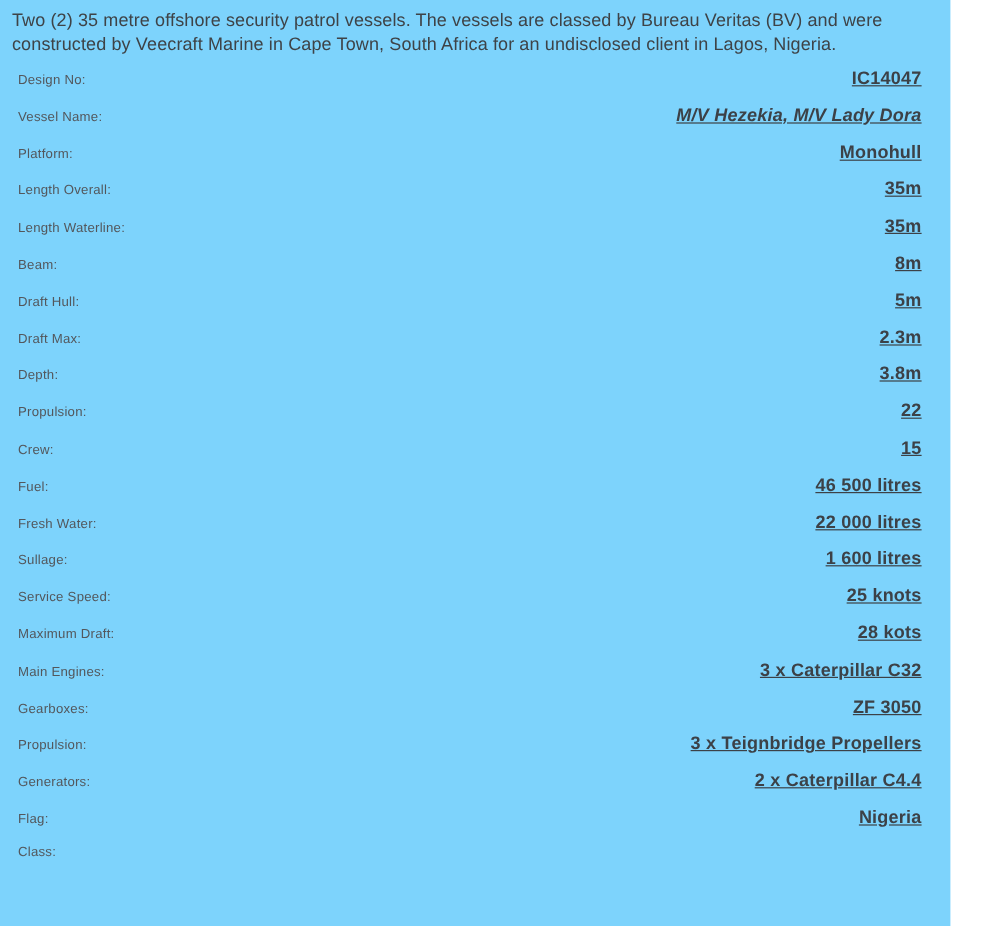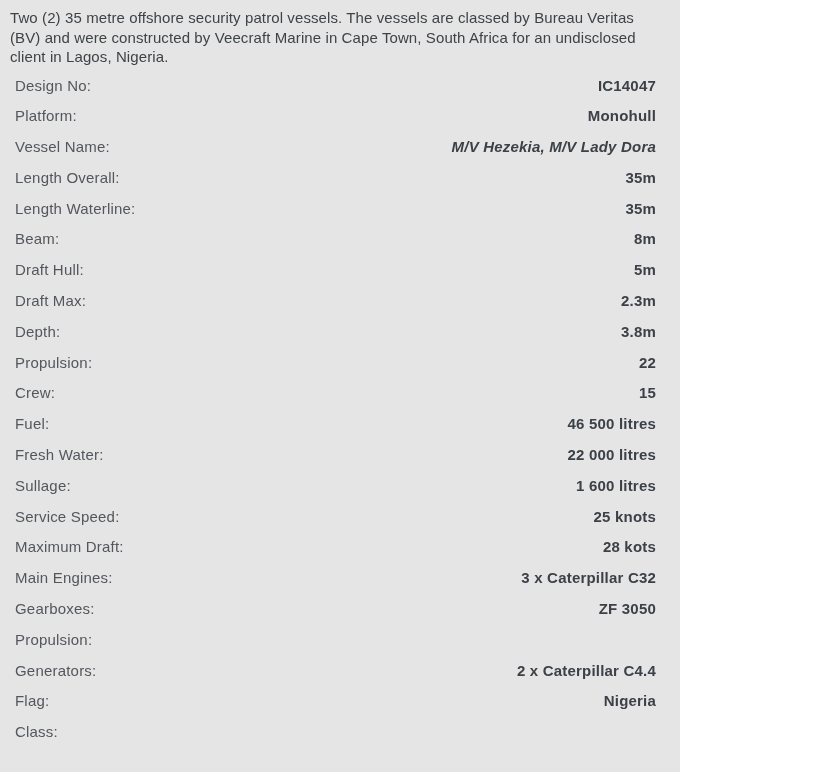--- a/index.html
+++ b/index.html
@@ -3,23 +3,23 @@
 <meta charset="utf-8">
 <style>
   html, body {
     margin: 0;
     padding: 0;
     background: #ffffff;
     font-family: "Liberation Sans", "DejaVu Sans", sans-serif;
   }
   .page {
     position: relative;
-    width: 680px;
+    width: 792px;
     height: 772px;
-    background: #e5e5e5;
+    background: #7dd3fc;
     overflow: hidden;
   }
   .intro {
     padding: 8px 20px 6px 10px;
     max-width: 788px;
     font-size: 15px;
     line-height: 19.5px;
     color: #3e4347;
     letter-spacing: 0.1px;
   }
@@ -27,57 +27,58 @@
     margin-top: 4px;
     padding: 0 24px 0 15px;
   }
   .spec-row {
     display: flex;
     justify-content: space-between;
     align-items: baseline;
     height: 30.8px;
   }
   .spec-label {
-    font-size: 15px;
+    font-size: 11px;
     color: #53575c;
     letter-spacing: 0.2px;
     white-space: nowrap;
   }
   .spec-value {
     font-size: 15px;
     font-weight: bold;
     color: #3c4147;
     letter-spacing: 0.2px;
     text-align: right;
     white-space: nowrap;
+    text-decoration: underline;
   }
   .spec-value.italic {
     font-style: italic;
   }
 </style>
 </head>
 <body>
 
 <div class="page">
   <div class="intro">Two (2) 35 metre offshore security patrol vessels. The vessels are classed by Bureau Veritas (BV) and were constructed by Veecraft Marine in Cape Town, South Africa for an undisclosed client in Lagos, Nigeria.</div>
 
   <div class="spec-table" id="spec-table">
   <div class="spec-row">
     <span class="spec-label">Design No:</span>
     <span class="spec-value">IC14047</span>
   </div>
 
   <div class="spec-row">
-    <span class="spec-label">Platform:</span>
-    <span class="spec-value">Monohull</span>
+    <span class="spec-label">Vessel Name:</span>
+    <span class="spec-value italic">M/V Hezekia, M/V Lady Dora</span>
   </div>
 
   <div class="spec-row">
-    <span class="spec-label">Vessel Name:</span>
-    <span class="spec-value italic">M/V Hezekia, M/V Lady Dora</span>
+    <span class="spec-label">Platform:</span>
+    <span class="spec-value">Monohull</span>
   </div>
 
   <div class="spec-row">
     <span class="spec-label">Length Overall:</span>
     <span class="spec-value">35m</span>
   </div>
 
   <div class="spec-row">
     <span class="spec-label">Length Waterline:</span>
     <span class="spec-value">35m</span>
@@ -144,20 +145,21 @@
   </div>
 
 
   <div class="spec-row">
     <span class="spec-label">Gearboxes:</span>
     <span class="spec-value">ZF 3050</span>
   </div>
 
   <div class="spec-row">
     <span class="spec-label">Propulsion:</span>
+    <span class="spec-value">3 x Teignbridge Propellers</span>
   </div>
 
   <div class="spec-row">
     <span class="spec-label">Generators:</span>
     <span class="spec-value">2 x Caterpillar C4.4</span>
   </div>
 
   <div class="spec-row">
     <span class="spec-label">Flag:</span>
     <span class="spec-value">Nigeria</span>

